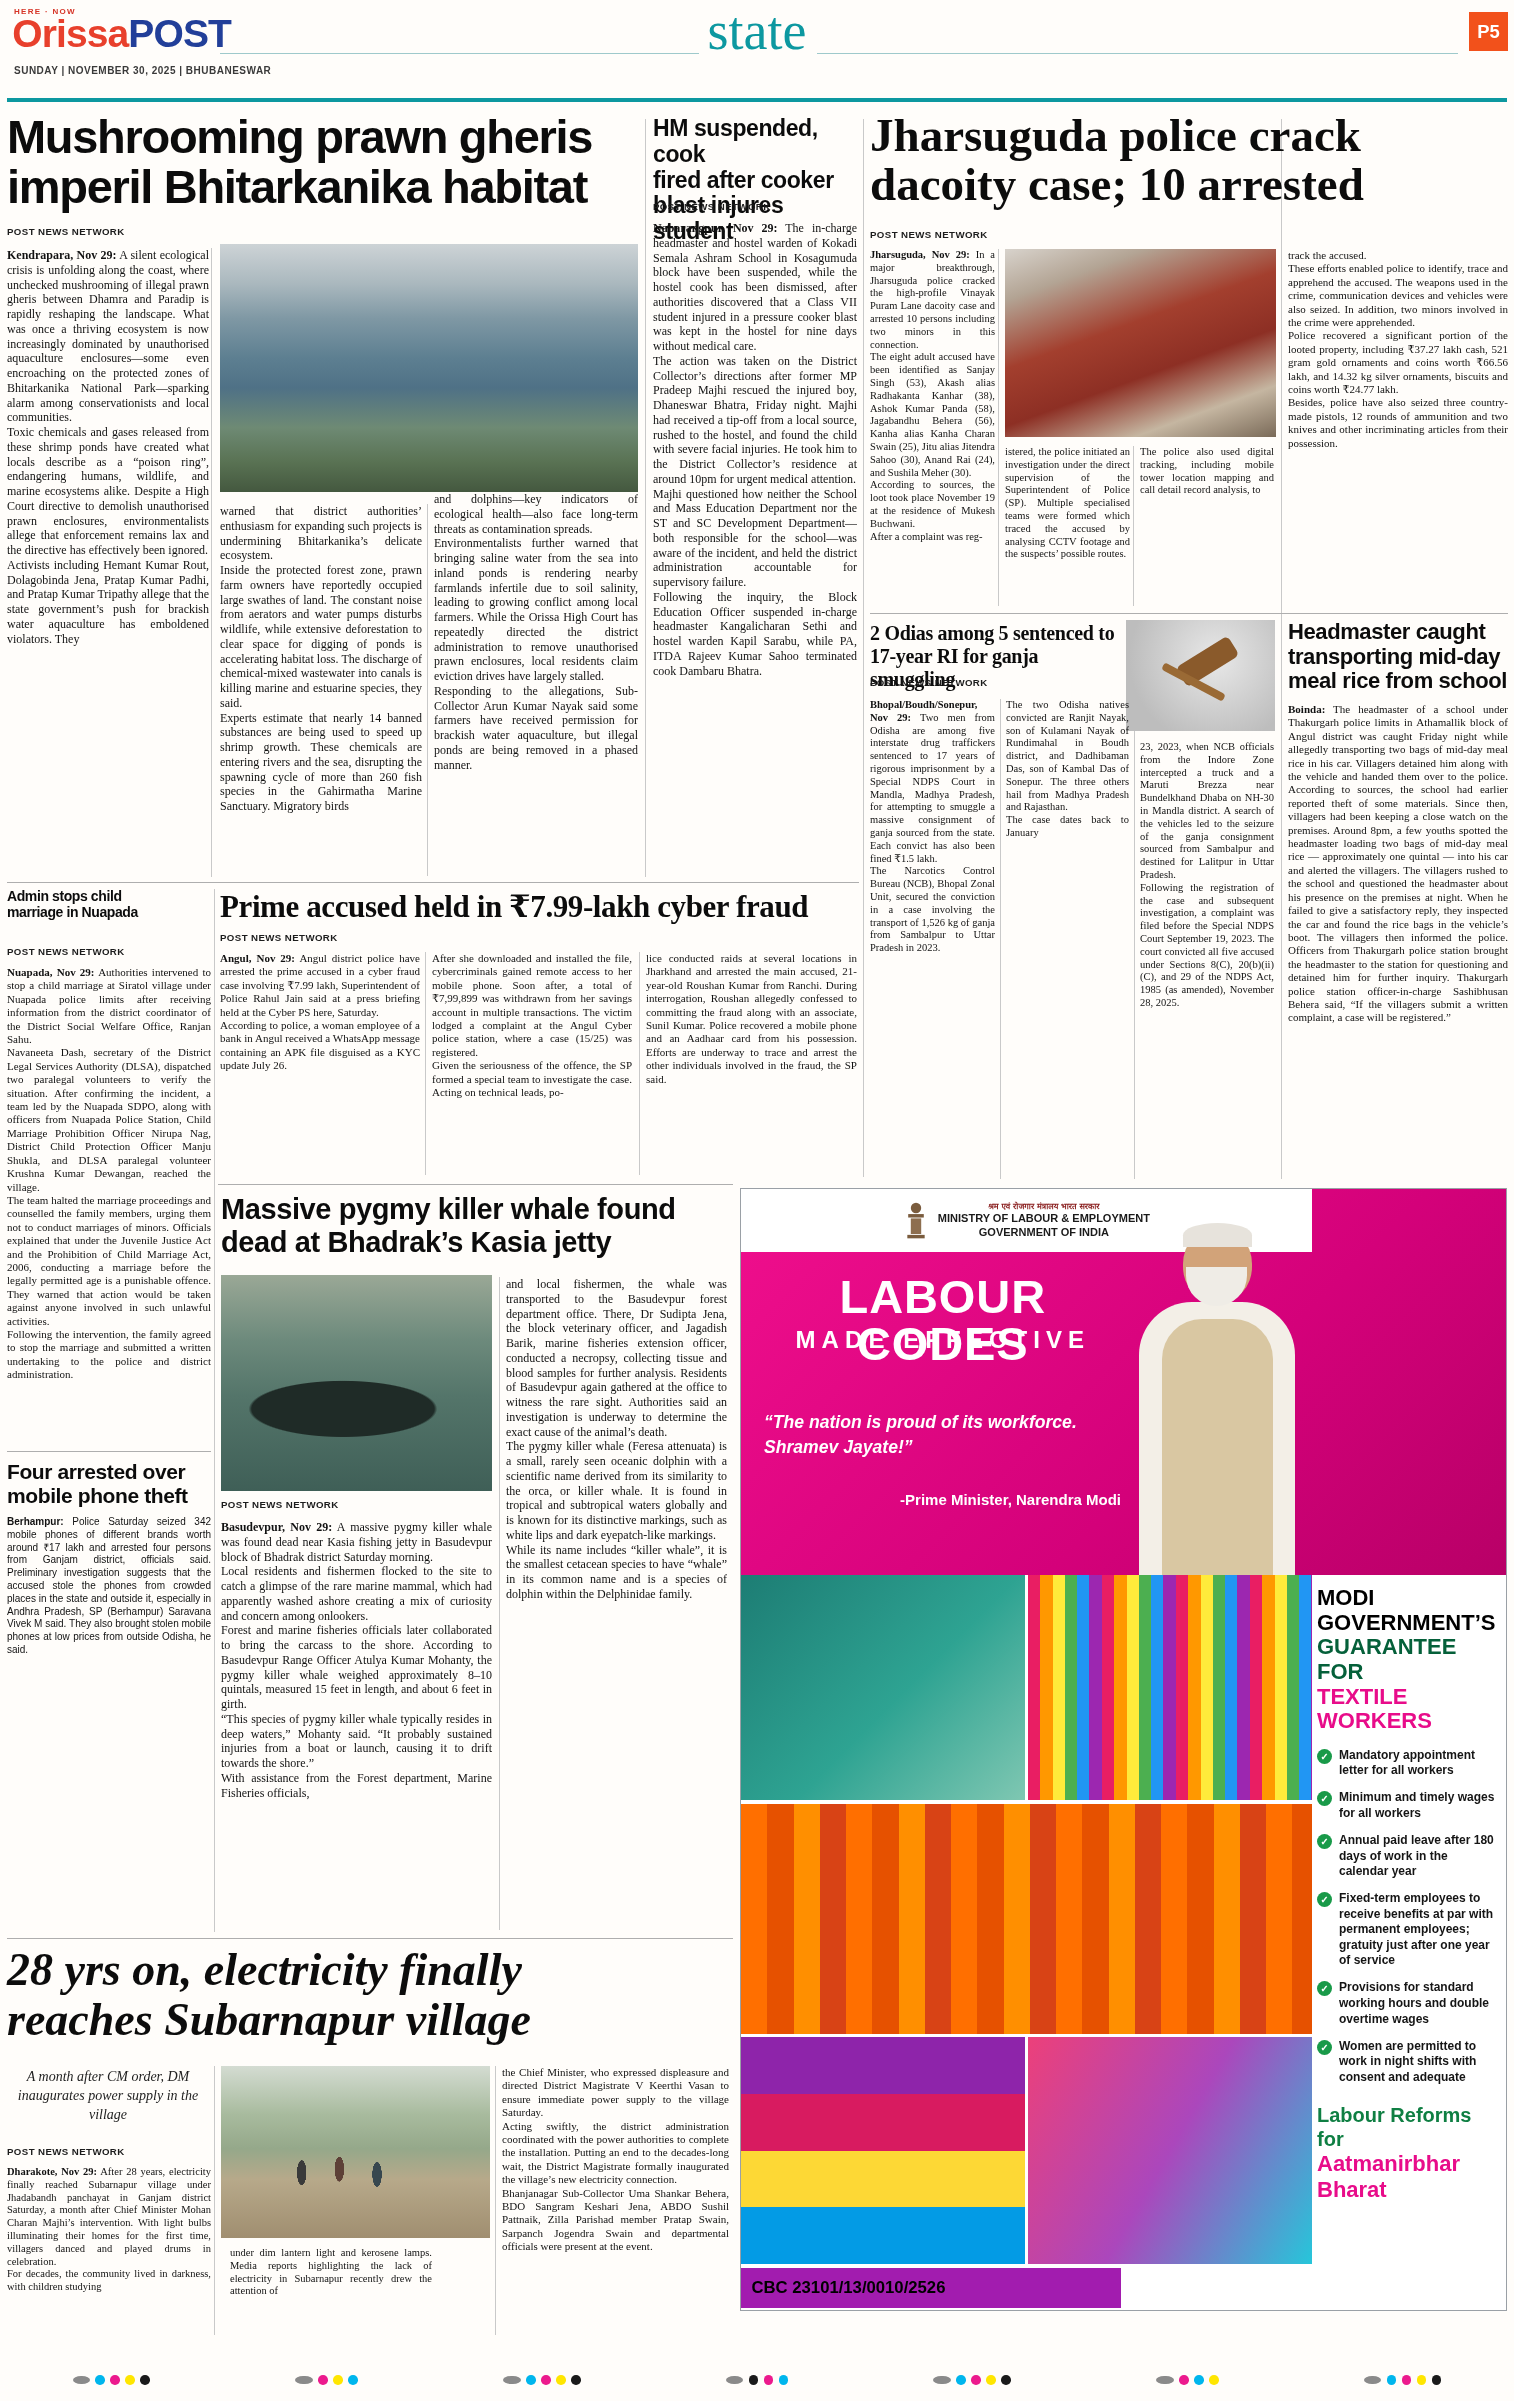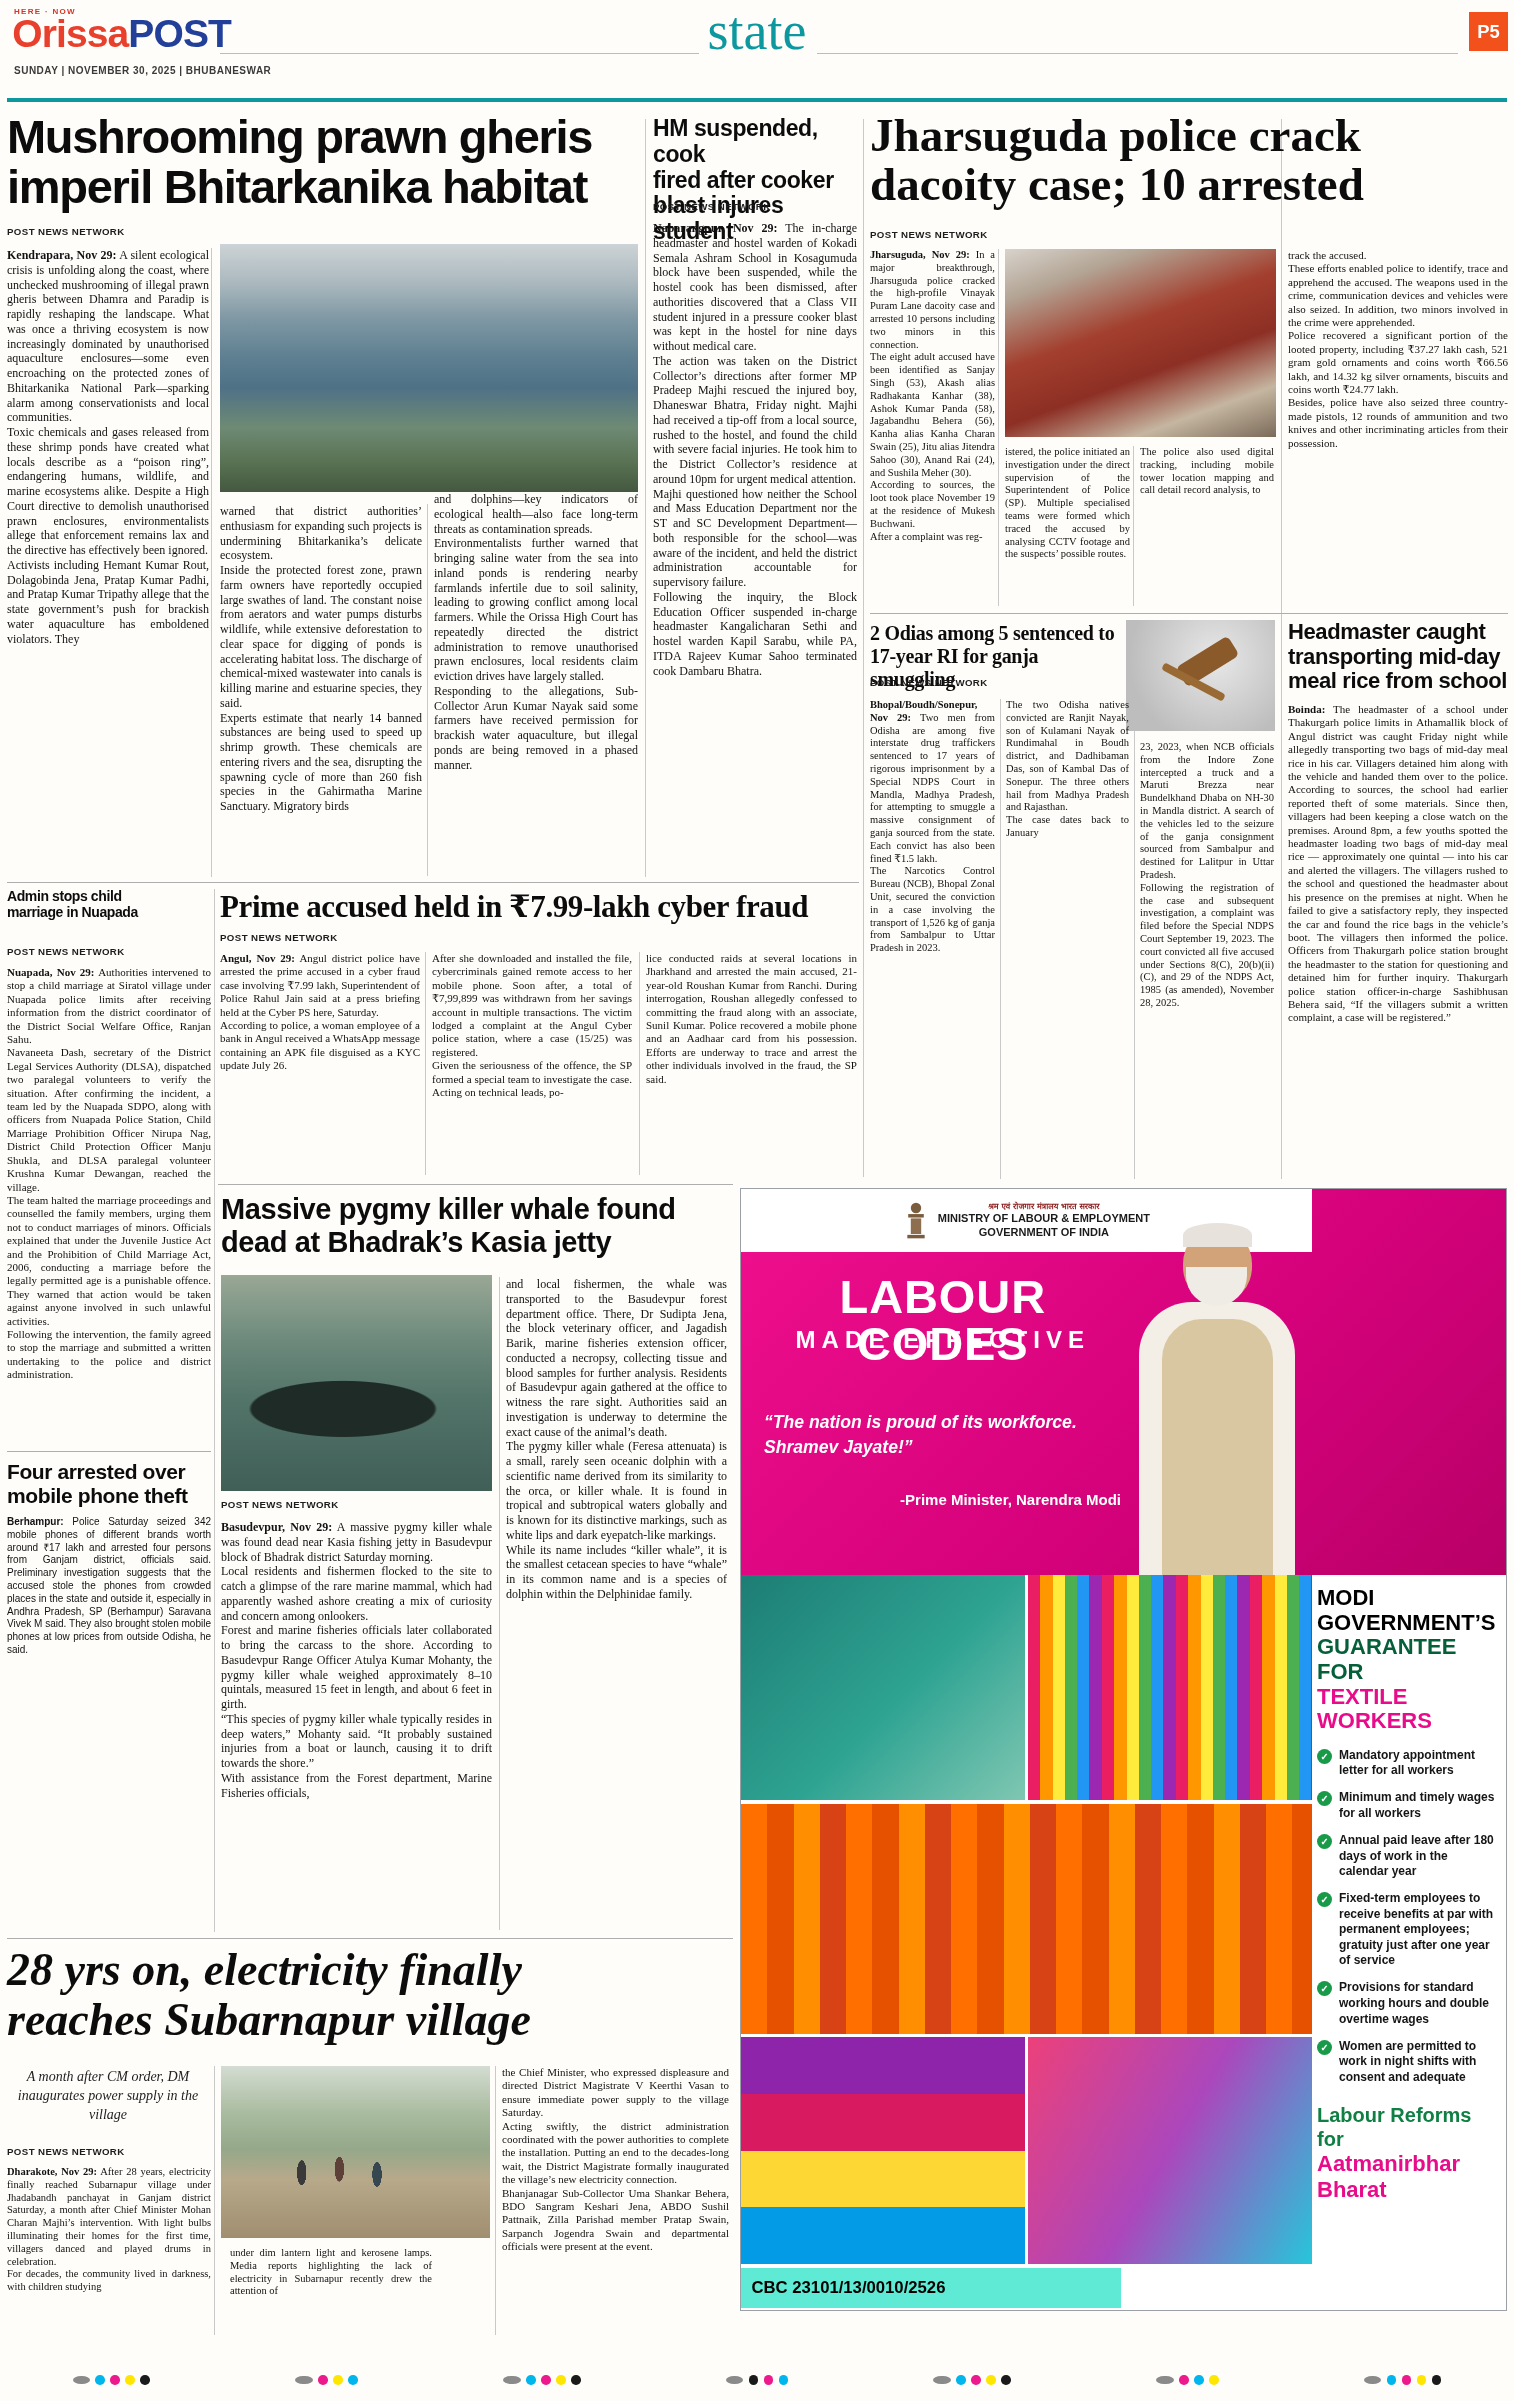--- a/index.html
+++ b/index.html
@@ -68,21 +68,21 @@
   .chk{flex:0 0 15px;width:15px;height:15px;border-radius:50%;background:#199a49;color:#fff;font:700 9.7px/15px "Liberation Sans",sans-serif;text-align:center;margin-top:0.9px;}
   .ad-item span.txt{font:700 12px/1.3 "Liberation Sans",sans-serif;color:#151515;}
   .ad-f1{margin-top:17.6px;font:800 20px/1.2 "Liberation Sans",sans-serif;color:#0f7f43;}
   .ad-f2{font:900 22px/1.2 "Liberation Sans",sans-serif;color:#e80c8a;}
   .collage{position:absolute;left:0;top:386px;width:571px;height:689px;display:grid;grid-template-columns:1fr 1fr;grid-template-rows:225px 230px 227px;gap:3.5px;background:#fff;}
   .tx1{background:linear-gradient(135deg,#1d7d74,#2ea392 55%,#7fc7b2);}
   .tx2{background:repeating-linear-gradient(90deg,#e91e63 0 12.3px,#ff9800 12.3px 24.6px,#ffeb3b 24.6px 37px,#4caf50 37px 49px,#2196f3 49px 61px,#9c27b0 61px 74px);}
   .tx3{grid-column:1/3;background:repeating-linear-gradient(90deg,#ff6f00 0 26px,#e65100 26px 53px,#ff8f00 53px 79px,#d84315 79px 105px);}
   .tx4{background:linear-gradient(180deg,#8e24aa 0 25%,#d81b60 25% 50%,#fdd835 50% 75%,#039be5 75% 100%);}
   .tx5{background:linear-gradient(120deg,#ec407a,#ab47bc 50%,#26c6da);}
-  .cbc{position:absolute;left:0;top:1079px;width:369px;height:40px;background:#5eead4;font:800 16.7px/40px "Liberation Sans",sans-serif;color:#000;padding-left:10.5px;}
+  .cbc{position:absolute;left:0;top:1079px;width:369px;height:40px;background:#a21caf;font:800 16.7px/40px "Liberation Sans",sans-serif;color:#000;padding-left:10.5px;}
   
   .regbar{position:absolute;left:0;top:2365px;width:1514px;height:30px;display:flex;align-items:center;justify-content:space-around;}
   .rg{display:flex;align-items:center;gap:5.3px;}
   .oval{width:17.6px;height:8.8px;border-radius:50%;background:#8a8a8a;}
   .dot{width:9.7px;height:9.7px;border-radius:50%;}
   .dc{background:#00b6ed;} .dm{background:#ec1a8d;} .dy{background:#ffe600;} .dk{background:#1a1a1a;}
 </style>
 </head>
 <body>
 

